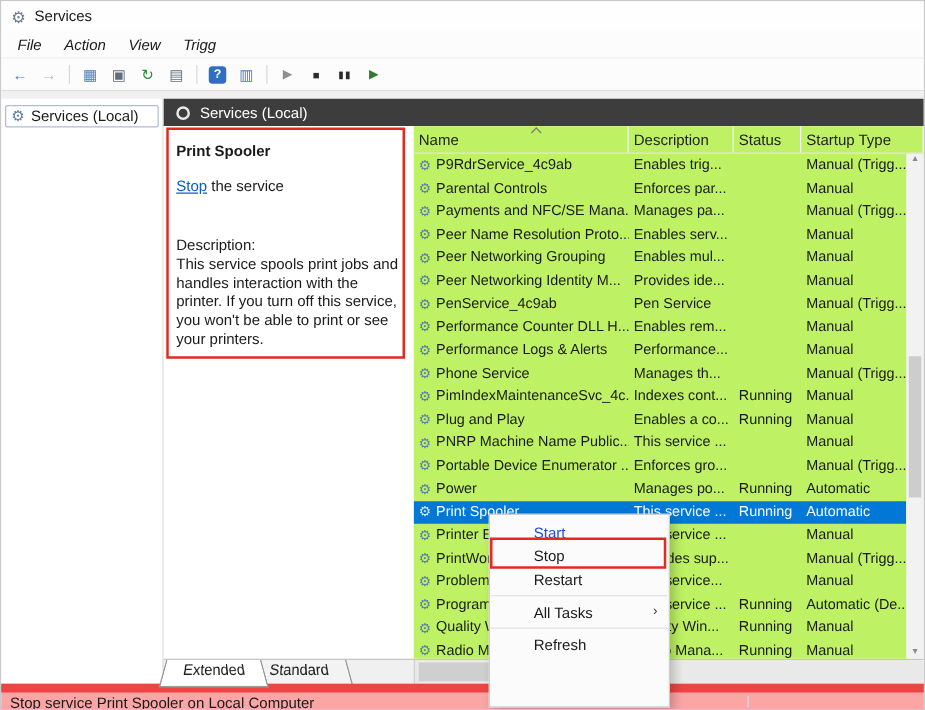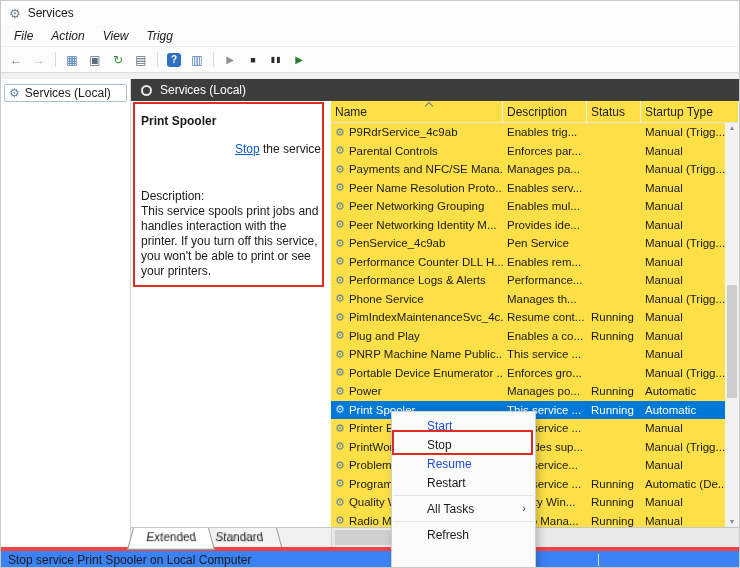--- a/index.html
+++ b/index.html
@@ -29,25 +29,25 @@
   .tree-panel{width:130px;background:#fff;border-right:1px solid #d5d5d5;padding:5px 3px;}
   .tree-item{display:flex;align-items:center;gap:5px;border:1px solid #aebfd0;border-radius:2px;padding:1px 4px;background:#fff;font-size:12px;}
   .tree-icon{color:#5b80a5;font-size:12px;line-height:1;}
   .right-panel{flex:1;display:flex;flex-direction:column;min-width:0;}
   .panel-header{height:22px;background:#3d3d3d;color:#fff;display:flex;align-items:center;gap:8px;padding:0 10px;font-size:12px;flex:none;}
   .panel-icon{width:11px;height:11px;border:2px solid #e8e8e8;border-radius:50%;flex:none;}
   .content{flex:1;display:flex;min-height:0;background:#fff;}
   
   .desc-panel{width:200px;padding:13px 10px 0;background:#fff;}
   .desc-title{font-weight:bold;font-size:12px;}
-  .desc-links{margin-top:14px;line-height:15px;text-align:right;}
+  .desc-links{margin-top:14px;line-height:15px;}
   .link{color:#0a5dc2;text-decoration:underline;cursor:pointer;}
   .desc-block{margin-top:32px;line-height:15px;}
   
-  .table-area{flex:1;position:relative;background:#fde047;min-width:0;}
+  .table-area{flex:1;position:relative;background:#bef264;min-width:0;}
   .thead{height:22px;display:flex;border-bottom:1px solid #e4e4e4;position:relative;}
   .hcell{display:flex;align-items:flex-end;padding:0 4px 3px;font-size:12px;color:#222;border-right:1px solid #f2f2f2;}
   .sort-caret{position:absolute;top:2px;left:95px;width:6px;height:6px;border-left:1px solid #777;border-top:1px solid #777;transform:rotate(45deg);}
   .c-name{width:172px;}
   .c-desc{width:84px;}
   .c-status{width:54px;}
   .c-start{flex:1;}
   .rows{position:absolute;top:22px;left:0;right:14px;bottom:0;overflow:hidden;}
   .trow{height:18.5px;display:flex;align-items:center;font-size:11.5px;}
   .cell{padding:0 4px;white-space:nowrap;overflow:hidden;display:flex;align-items:center;}
@@ -59,21 +59,21 @@
   .scroll-arrow{position:absolute;left:0;right:0;text-align:center;font-size:7px;color:#8a8a8a;line-height:10px;}
   .scroll-arrow.up{top:0;} .scroll-arrow.down{bottom:0;}
   
   .tabs-bar{height:20px;background:#f0f0f0;border-top:1px solid #c6c6c6;display:flex;align-items:stretch;flex:none;}
   .tabs-host{width:200px;display:flex;padding-left:2px;}
   .tab{padding:2px 14px 0;font-size:11px;background:#f3f3f3;border:1px solid #9a9a9a;border-top:none;margin-right:-7px;transform:perspective(6px) rotateX(2.5deg);transform-origin:top center;}
   .tab.active{background:#fff;z-index:2;}
   .hscroll{flex:1;background:#e9e9e9;border-left:1px solid #d0d0d0;position:relative;}
   .hthumb{position:absolute;top:2px;bottom:2px;left:3px;width:170px;background:#cfcfcf;}
   
-  .statusbar{height:22px;background:#3b82f6;border-top:4px solid #ef4444;display:flex;align-items:center;padding:0 7px;font-size:12px;position:relative;}
+  .statusbar{height:22px;background:#fca5a5;border-top:7px solid #ef4444;display:flex;align-items:center;padding:0 7px;font-size:12px;position:relative;}
   .status-sep{position:absolute;right:140px;top:3px;bottom:3px;width:1px;background:#dcdcdc;}
   
   .context-menu{position:absolute;left:390px;top:410px;width:145px;background:#fbfbfb;border:1px solid #cfcfcf;box-shadow:3px 3px 8px rgba(0,0,0,0.22);z-index:10;padding:4px 0 40px;}
   .menu-row{height:19px;display:flex;align-items:center;padding-left:35px;font-size:12px;position:relative;color:#1a1a1a;}
   .menu-row.disabled{color:#1d4ed8;}
   .menu-sep{height:1px;background:#e2e2e2;margin:3px 1px;}
   .submenu-arrow{position:absolute;right:9px;font-size:11px;color:#333;line-height:1;}
   
   .anno{position:absolute;border:2px solid #e02b20;z-index:30;pointer-events:none;}
   #anno-desc{left:132px;top:101px;width:191px;height:185px;}
@@ -260,21 +260,21 @@
               </span>
               <span class="cell c-desc" data-name="cell-description">Manages th...</span>
               <span class="cell c-status" data-name="cell-status"></span>
               <span class="cell c-start" data-name="cell-startup-type">Manual (Trigg...</span>
             </div>
             <div class="trow" data-name="table-row">
               <span class="cell c-name" data-name="cell-service-name">
                 <span class="gear" data-name="service-gear-icon">⚙</span>
                 <span data-name="service-name-text">PimIndexMaintenanceSvc_4c...</span>
               </span>
-              <span class="cell c-desc" data-name="cell-description">Resume cont...</span>
+              <span class="cell c-desc" data-name="cell-description">Indexes cont...</span>
               <span class="cell c-status" data-name="cell-status">Running</span>
               <span class="cell c-start" data-name="cell-startup-type">Manual</span>
             </div>
             <div class="trow" data-name="table-row">
               <span class="cell c-name" data-name="cell-service-name">
                 <span class="gear" data-name="service-gear-icon">⚙</span>
                 <span data-name="service-name-text">Plug and Play</span>
               </span>
               <span class="cell c-desc" data-name="cell-description">Enables a co...</span>
               <span class="cell c-status" data-name="cell-status">Running</span>
@@ -392,21 +392,20 @@
 </div>
 
 <div class="statusbar" data-name="status-bar">
   <span data-name="status-text">Stop service Print Spooler on Local Computer</span>
   <span class="status-sep" data-name="status-separator"></span>
 </div>
 
 <div class="context-menu" data-name="context-menu">
     <div class="menu-row disabled" data-name="menu-item-start">Start</div>
     <div class="menu-row" data-name="menu-item-stop">Stop</div>
-    <div class="menu-row disabled" data-name="menu-item-resume">Resume</div>
     <div class="menu-row" data-name="menu-item-restart">Restart</div>
     <div class="menu-sep" data-name="menu-separator"></div>
     <div class="menu-row" data-name="menu-item-all-tasks">All Tasks<span class="submenu-arrow" data-name="submenu-arrow-icon">›</span></div>
     <div class="menu-sep" data-name="menu-separator"></div>
     <div class="menu-row" data-name="menu-item-refresh">Refresh</div>
   </div>
 
 <div class="anno" id="anno-desc" data-name="annotation-box-description"></div>
 <div class="anno" id="anno-stop" data-name="annotation-box-stop"></div>
 

